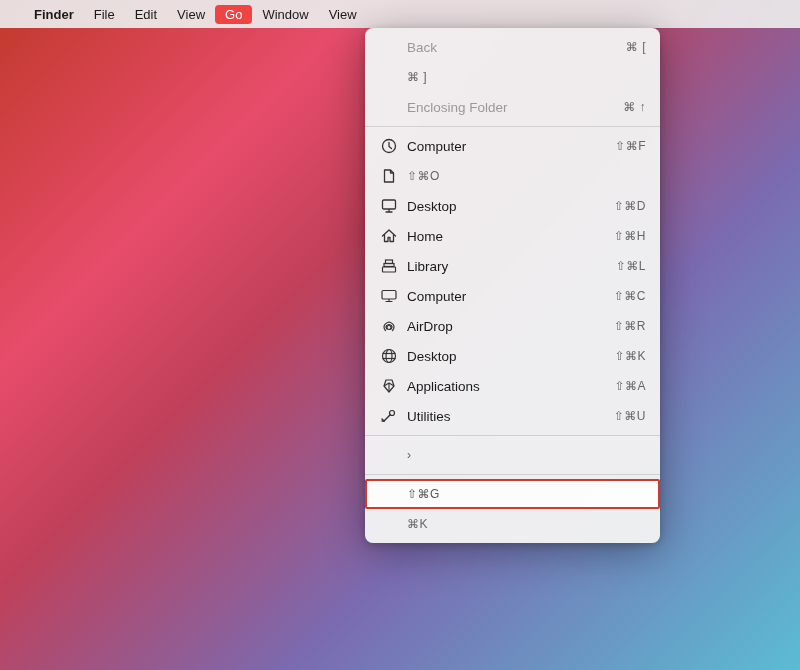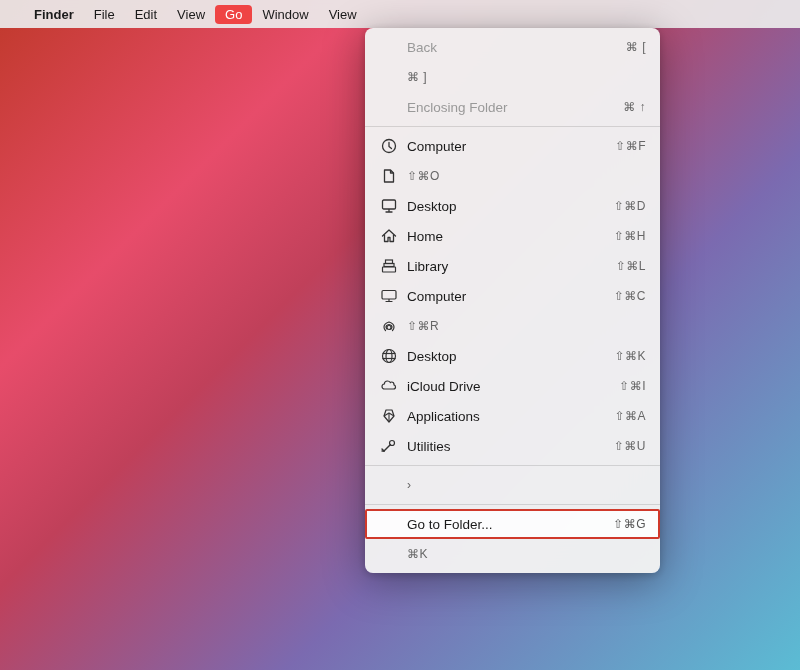--- a/index.html
+++ b/index.html
@@ -234,46 +234,38 @@
       <span class="shortcut">⇧⌘C</span>
     </div>
     <div class="menu-item">
       <span class="menu-icon">
         <svg class="icon-svg" viewBox="0 0 16 16" fill="none">
           <circle cx="8" cy="9.5" r="2" stroke="#333" stroke-width="1.2"></circle>
           <path d="M4.5 12.5 Q3 11 3 9 Q3 5.5 8 4 Q13 5.5 13 9 Q13 11 11.5 12.5" stroke="#333" stroke-width="1.2" fill="none" stroke-linecap="round"></path>
           <path d="M6 11 Q5 10 5 9 Q5 7 8 6.5 Q11 7 11 9 Q11 10 10 11" stroke="#333" stroke-width="1.2" fill="none" stroke-linecap="round"></path>
         </svg>
       </span>
+      <span class="item-label">AirDrop</span>
       <span class="shortcut">⇧⌘R</span>
     </div>
     <div class="menu-item">
       <span class="menu-icon">
         <svg class="icon-svg" viewBox="0 0 16 16" fill="none">
           <circle cx="8" cy="8" r="6.5" stroke="#333" stroke-width="1.2"></circle>
           <ellipse cx="8" cy="8" rx="3" ry="6.5" stroke="#333" stroke-width="1.2"></ellipse>
           <line x1="1.5" y1="5.5" x2="14.5" y2="5.5" stroke="#333" stroke-width="1.2"></line>
           <line x1="1.5" y1="10.5" x2="14.5" y2="10.5" stroke="#333" stroke-width="1.2"></line>
         </svg>
       </span>
       <span class="item-label">Desktop</span>
       <span class="shortcut">⇧⌘K</span>
     </div>
     <div class="menu-item">
       <span class="menu-icon">
         <svg class="icon-svg" viewBox="0 0 16 16" fill="none">
-          <path d="M12.5 11H3.5C2.1 11 1 9.9 1 8.5 1 7.2 2 6.2 3.3 6 3.4 4.3 4.8 3 6.5 3c1.2 0 2.2.6 2.8 1.5C9.6 4.2 10.1 4 10.5 4c1.4 0 2.5 1.1 2.5 2.5 0 .1 0 .2 0 .3C13.7 7 14.5 7.9 14.5 9c0 1.1-.9 2-2 2z" stroke="#333" stroke-width="1.2"></path>
-        </svg>
-      </span>
-      <span class="item-label">iCloud Drive</span>
-      <span class="shortcut">⇧⌘I</span>
-    </div>
-    <div class="menu-item">
-      <span class="menu-icon">
-        <svg class="icon-svg" viewBox="0 0 16 16" fill="none">
           <path d="M5 2 L3 8 L8 14 L13 8 L11 2Z" stroke="#333" stroke-width="1.2" stroke-linejoin="round"></path>
           <path d="M3 8 L8 5 L13 8" stroke="#333" stroke-width="1.1" stroke-linejoin="round"></path>
           <path d="M8 5 L8 14" stroke="#333" stroke-width="1.1"></path>
         </svg>
       </span>
       <span class="item-label">Applications</span>
       <span class="shortcut">⇧⌘A</span>
     </div>
     <div class="menu-item">
       <span class="menu-icon">
@@ -292,21 +284,20 @@
 
     <div class="menu-item">
       <span class="menu-icon"></span>
       <span class="arrow">›</span>
     </div>
 
     <div class="menu-separator"></div>
 
     <div class="menu-item goto-folder">
       <span class="menu-icon"></span>
-      <span class="item-label">Go to Folder...</span>
       <span class="shortcut">⇧⌘G</span>
     </div>
     <div class="menu-item">
       <span class="menu-icon"></span>
       <span class="shortcut">⌘K</span>
     </div>
 
   </div>
 
 </div>

